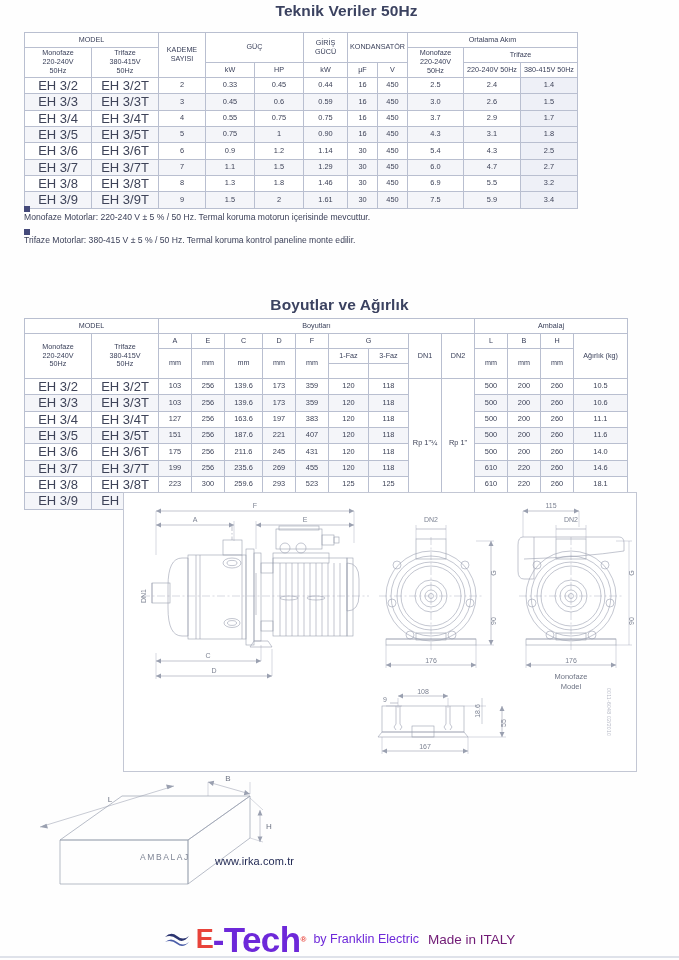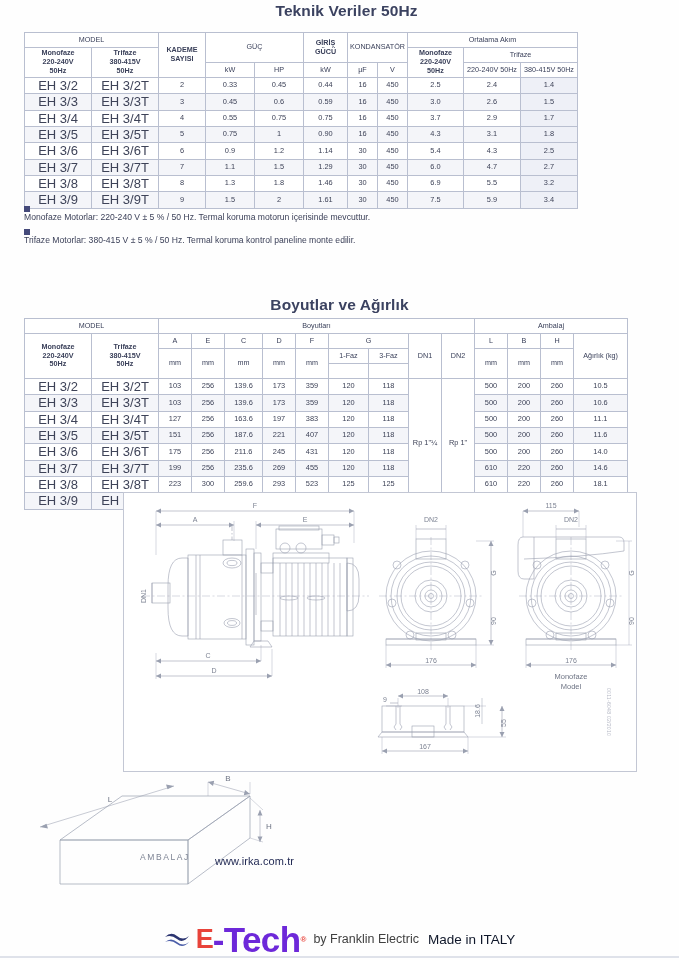--- a/index.html
+++ b/index.html
@@ -41,21 +41,21 @@
     padding:0;
     line-height:1.18;
     white-space:nowrap;
   }
   table.dt thead td{
     height:14px;
     font-size:7.2px;
     color:#3a405a;
     background:#ffffff;
   }
-  table.dt thead td.multi{line-height:1.22;font-weight:bold;}
+  table.dt thead td.multi{line-height:1.22;}
   table.dt tbody td{
     height:10.4px;
     font-size:7.4px;
   }
   table.dt tbody tr:nth-child(odd) td{background:#ffffff;}
   table.dt tbody tr:nth-child(even) td{background:#f4f5f9;}
   table.dt tbody td.model{font-size:13px;}
   .lastcol{background:#eef0f7 !important;}
 
   
@@ -109,25 +109,25 @@
     letter-spacing:-1px;line-height:1;
   }
   .logo-tech{
     font-size:35px;font-weight:bold;color:#6d28d9;
     letter-spacing:-.6px;line-height:1;
   }
   .logo-reg{
     font-size:8px;color:#e8433a;vertical-align:super;font-weight:bold;
   }
   .by-franklin{
-    font-size:12.5px;color:#404040;margin-left:7px;margin-right:9px;
+    font-size:12.5px;color:#6d28d9;margin-left:7px;margin-right:9px;
     line-height:1;
   }
   .made-in{
-    font-size:13.5px;color:#0f172a;line-height:1;
+    font-size:13.5px;color:#701a75;line-height:1;
   }
   .footrule{
     position:absolute;left:0;top:956px;width:679px;height:2px;
     background:#dfe2ea;
   }
 </style>
 </head>
 <body>
 
 <div class="page">

